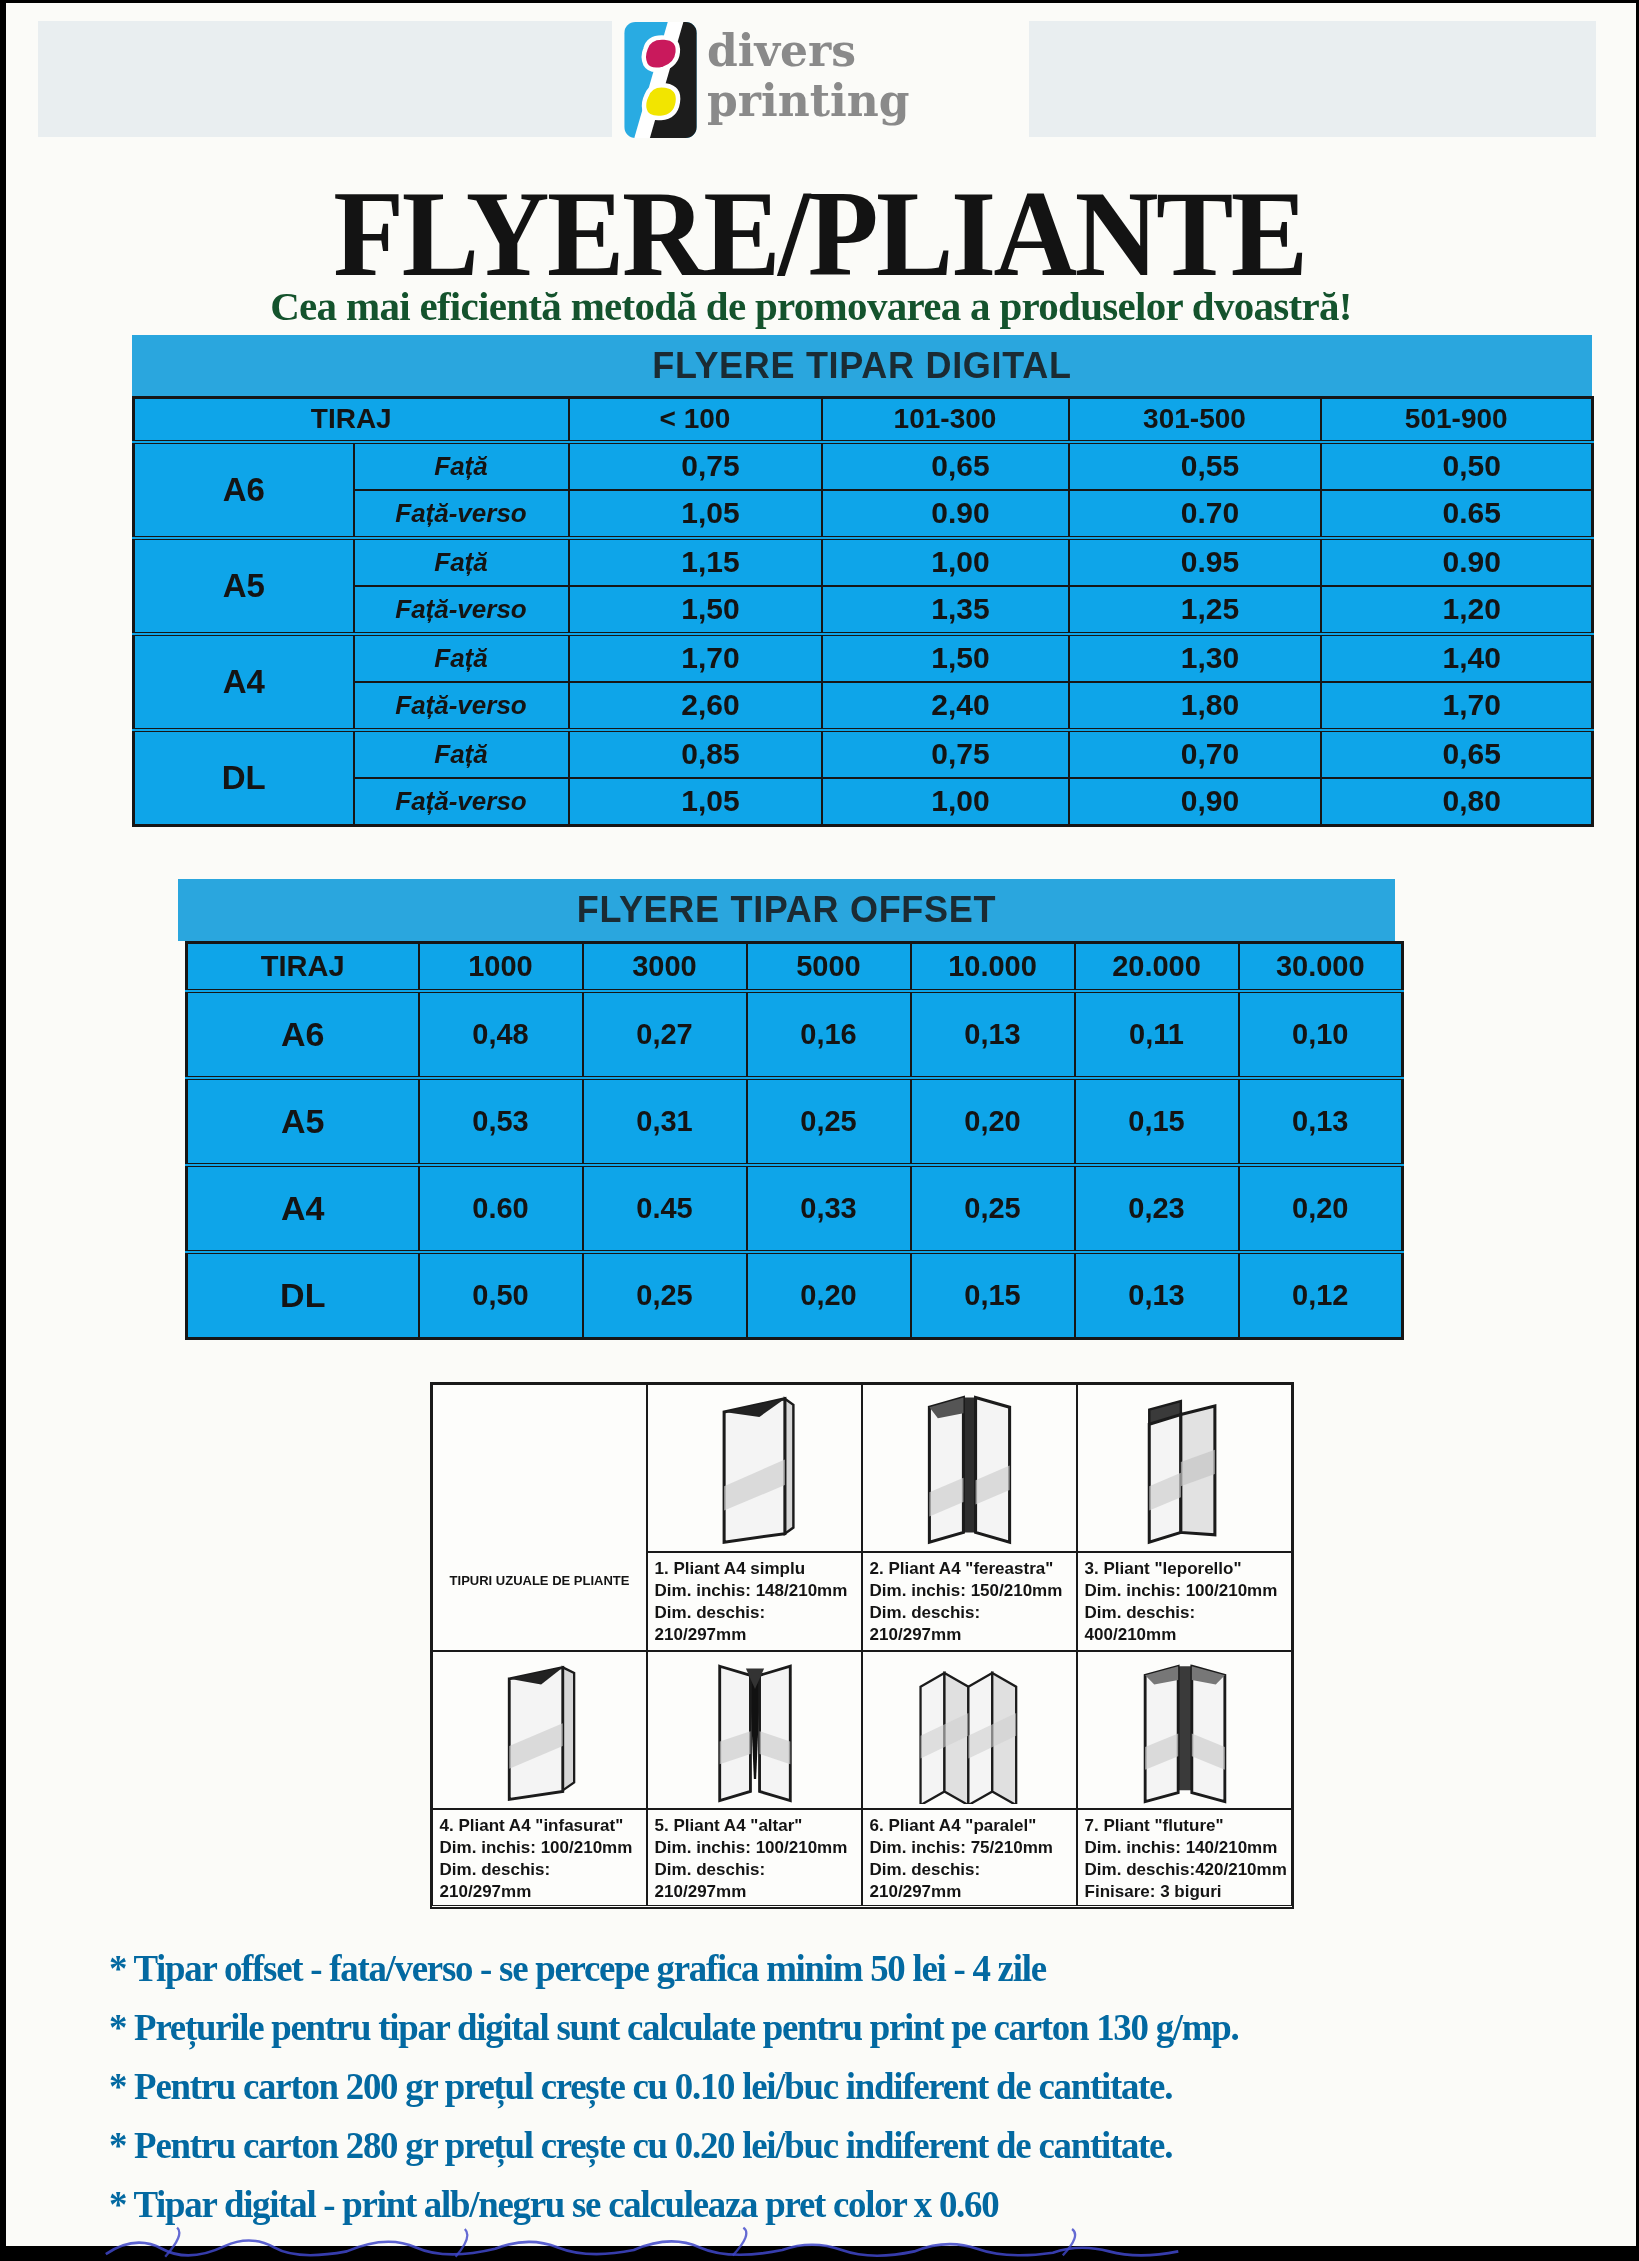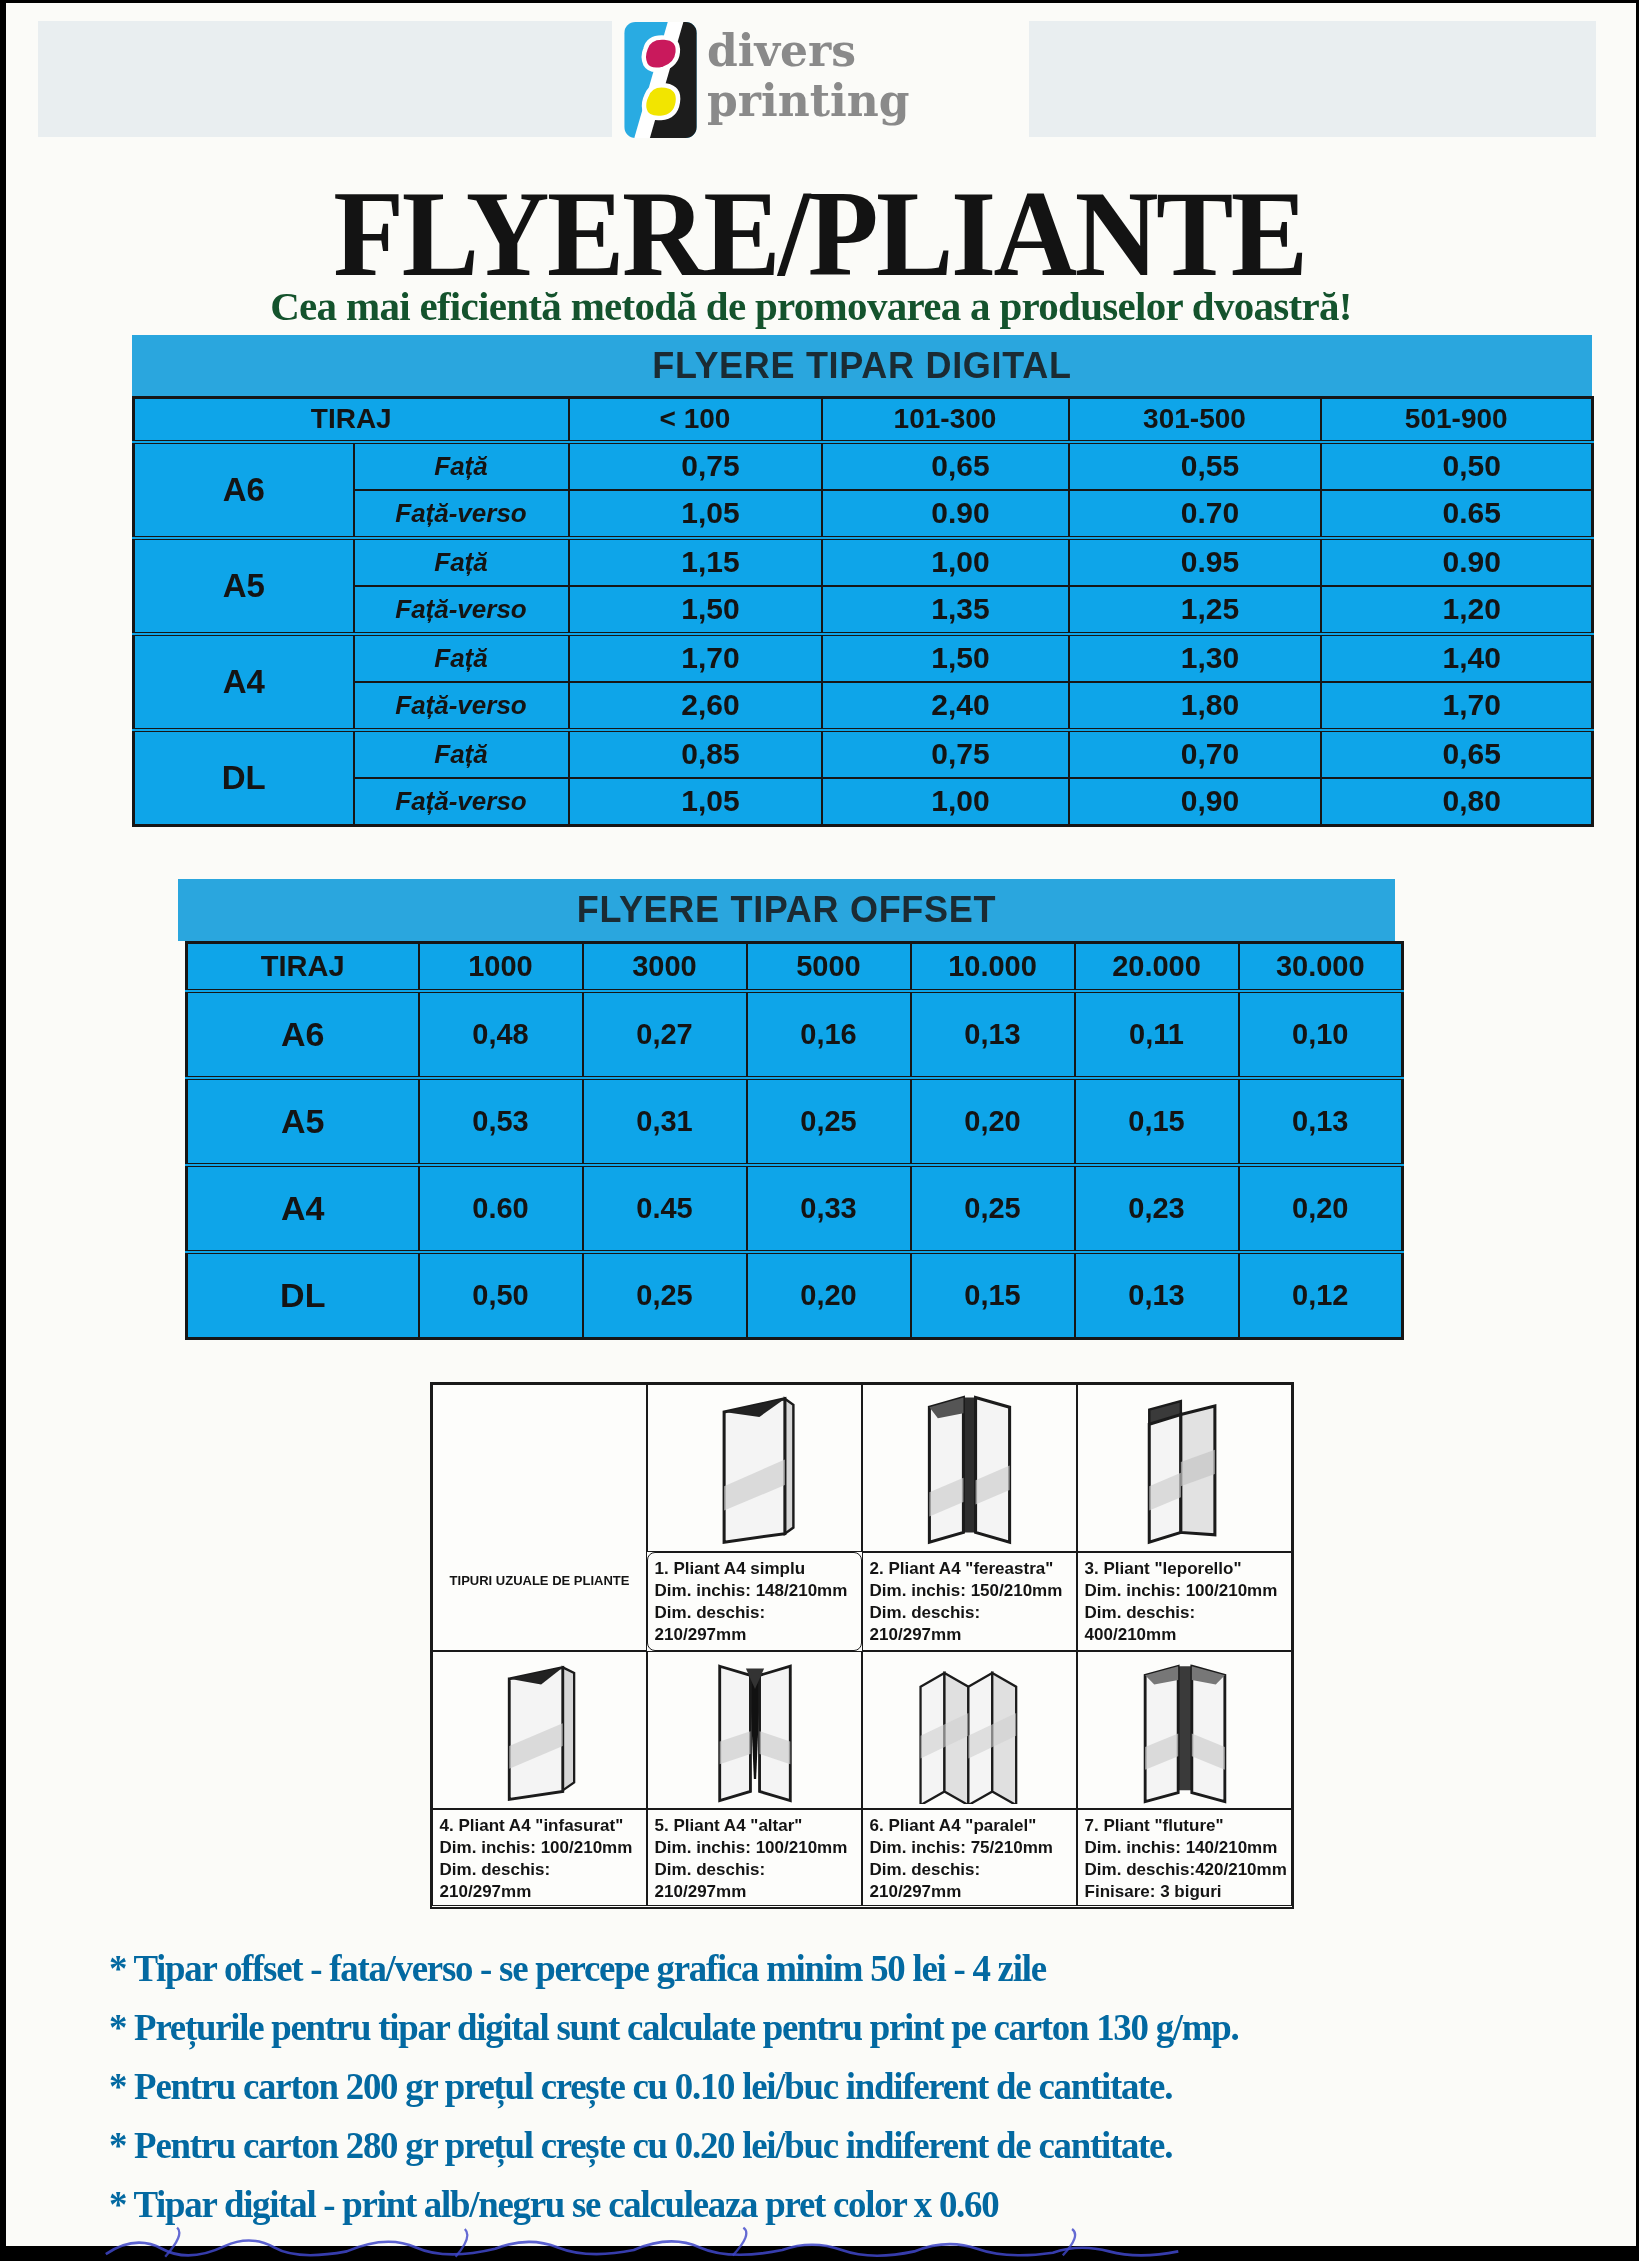--- a/index.html
+++ b/index.html
@@ -264,21 +264,21 @@
   <div class="fcell" style="grid-row:1;grid-column:4;">
     <svg width="139" height="158" viewBox="0 0 220 260">
       <polygon points="52,34 104,20 104,48 52,60" fill="#3a3a3a" stroke="#1b1b1b" stroke-width="4"></polygon>
       <polygon points="52,58 104,42 104,236 52,252" fill="#f4f4f4" stroke="#1b1b1b" stroke-width="5"></polygon>
       <polygon points="104,42 160,28 160,240 104,236" fill="#e2e2e2" stroke="#1b1b1b" stroke-width="5"></polygon>
       <polygon points="52,160 104,138 104,178 52,200" fill="#cfcfcf" opacity=".7"></polygon>
       <polygon points="104,120 160,100 160,140 104,160" fill="#c6c6c6" opacity=".7"></polygon>
     </svg>
   </div>
 
-  <div class="fcap" style="grid-row:2;grid-column:2;border-radius:8px;">
+  <div class="fcap" style="grid-row:2;grid-column:2;">
     <div>1. Pliant A4 simplu</div>
     <div>Dim. inchis: 148/210mm</div>
     <div>Dim. deschis: 210/297mm</div>
     <div>Finisare: 1 big</div>
   </div>
   <div class="fcap" style="grid-row:2;grid-column:3;">
     <div>2. Pliant A4 "fereastra"</div>
     <div>Dim. inchis: 150/210mm</div>
     <div>Dim. deschis: 210/297mm</div>
     <div>Finisare: 3 biguri</div>

